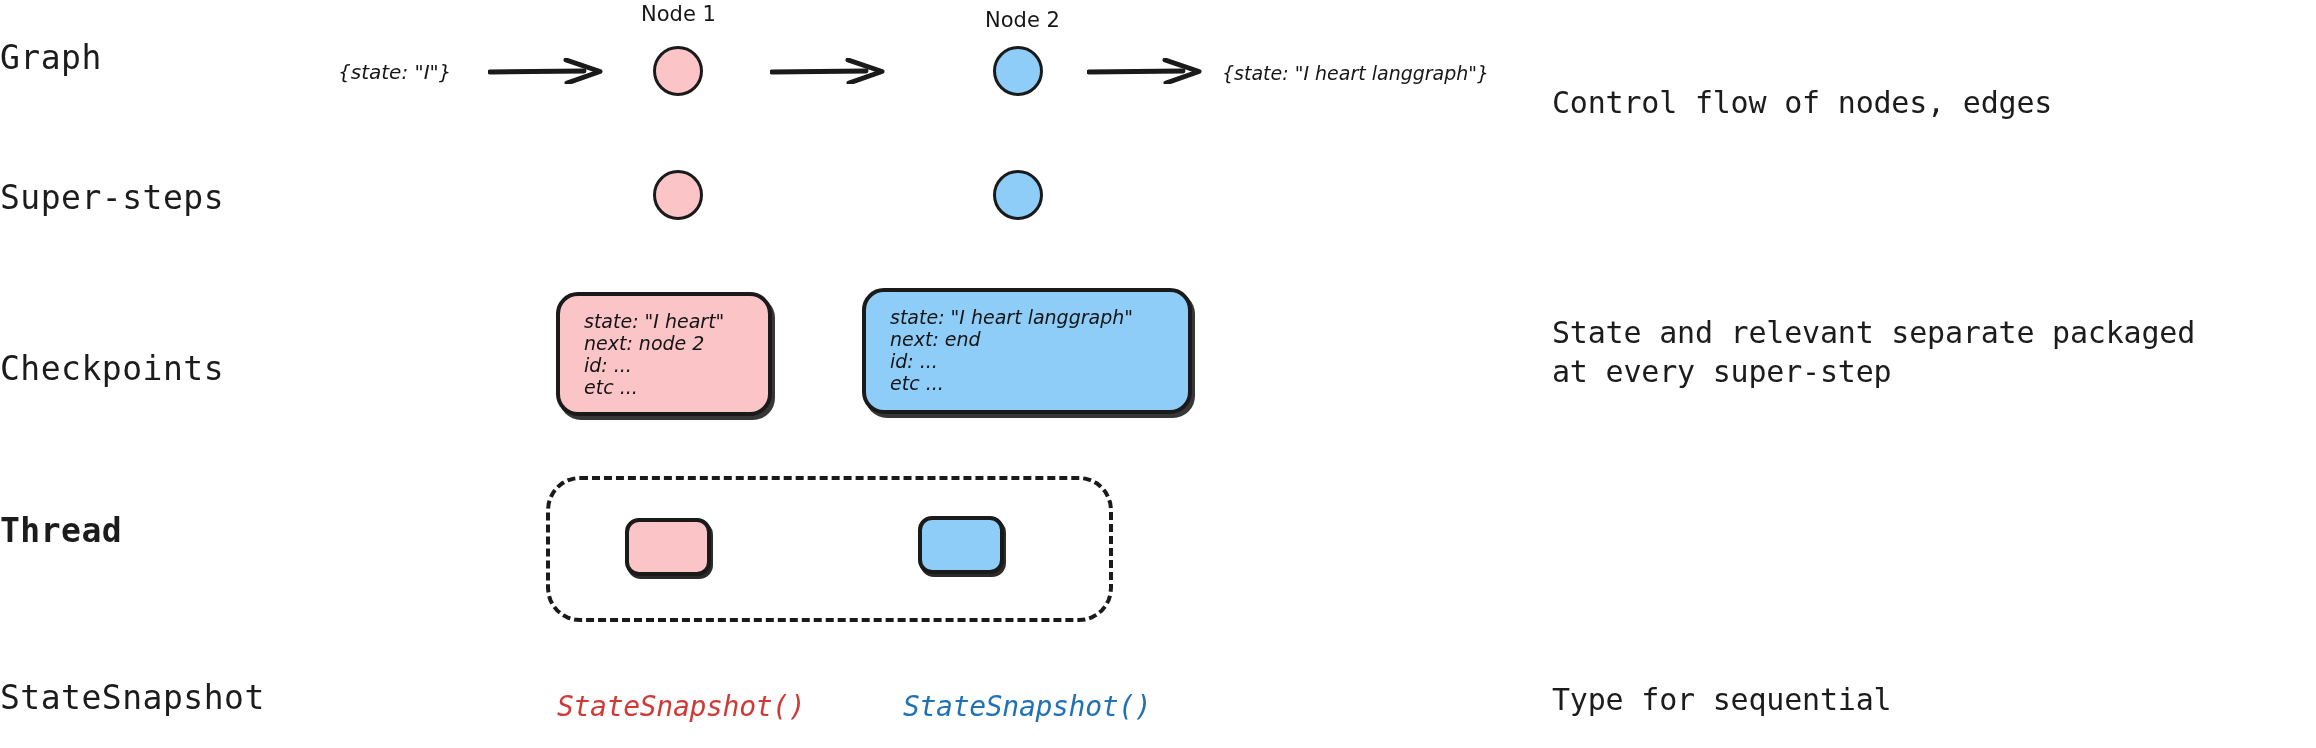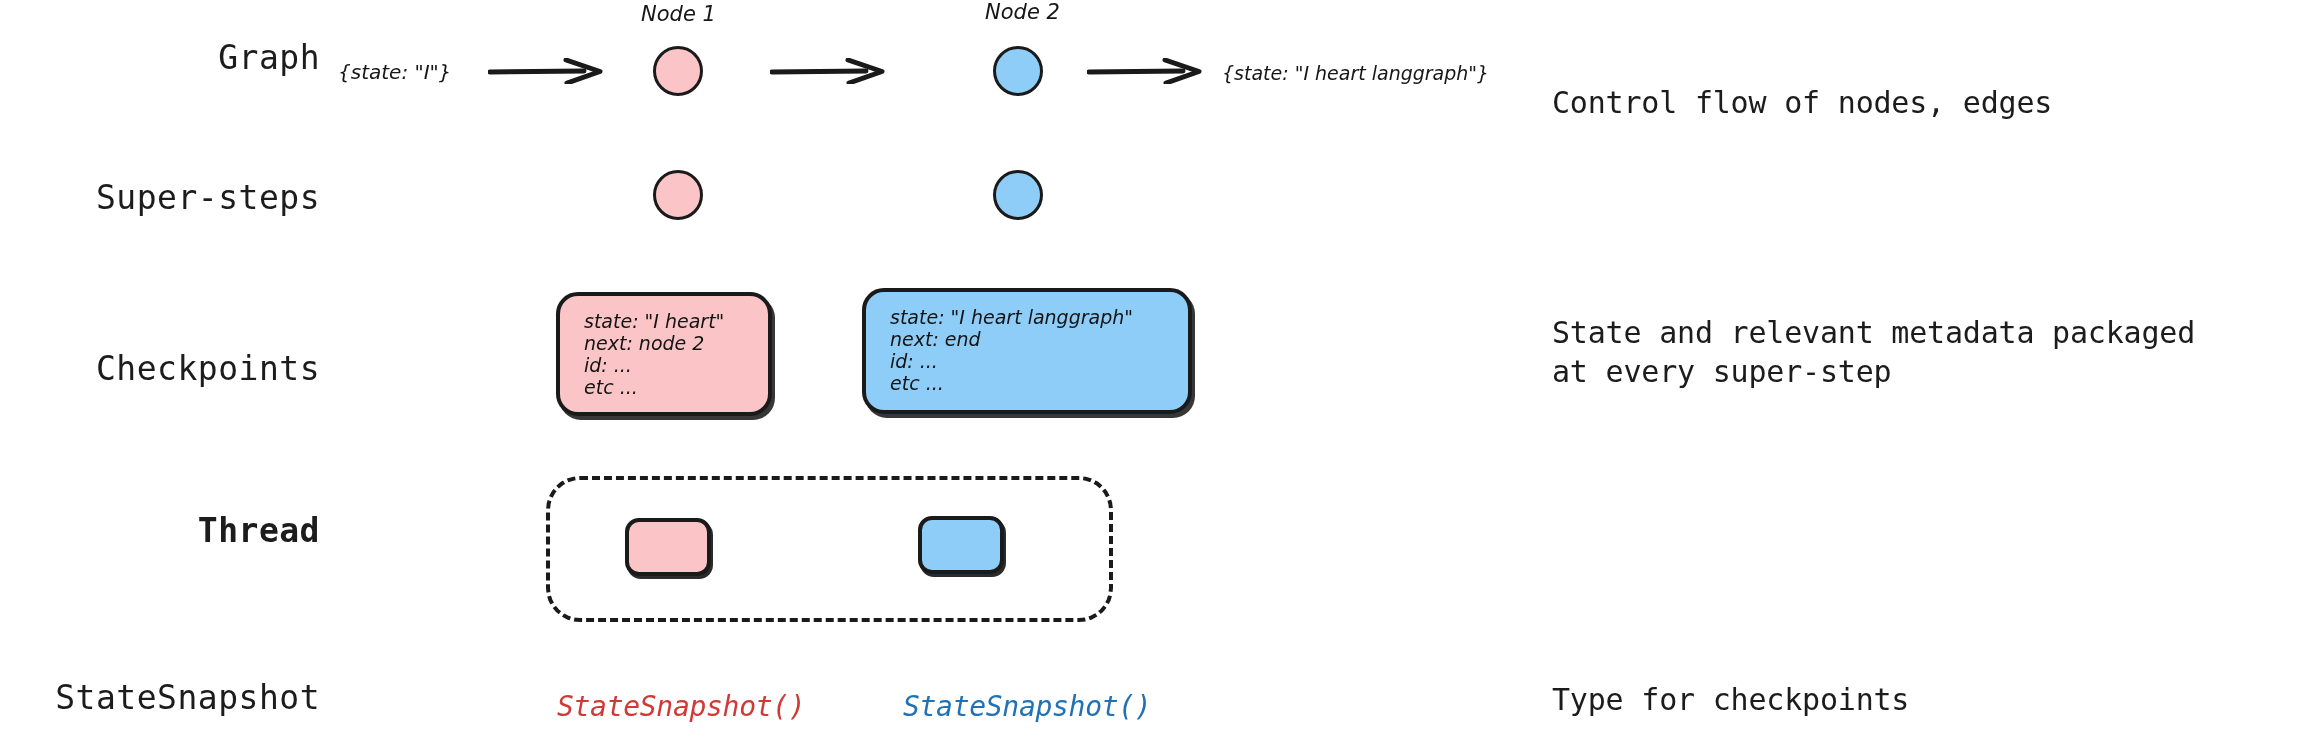--- a/index.html
+++ b/index.html
@@ -22,21 +22,21 @@
     height: 748px;
   }
 
   
   .row-label {
     position: absolute;
     font-family: "DejaVu Sans Mono", monospace;
     font-size: 33px;
     letter-spacing: 0.5px;
     color: #1c1c1c;
-    text-align: right;
+    text-align: left;
     width: 320px;
     left: 0;
     white-space: nowrap;
   }
 
   
   .desc {
     position: absolute;
     left: 1552px;
     font-family: "DejaVu Sans Mono", monospace;
@@ -54,21 +54,20 @@
     font-size: 19px;
     color: #161616;
     white-space: nowrap;
     font-style: italic;
   }
 
   .node-title {
     position: absolute;
     font-family: "DejaVu Sans", sans-serif;
     font-size: 21px;
-    font-style: italic;
     color: #161616;
     white-space: nowrap;
   }
 
   
   .node-circle {
     position: absolute;
     width: 50px;
     height: 50px;
     border-radius: 50%;
@@ -145,21 +144,21 @@
 
   <div class="node-title" style="left:641px; top:2px;">Node 1</div>
 
   <div class="node-circle node-pink" style="left:653px; top:46px;"></div>
 
   <svg class="arrow" style="left:770px; top:58px; width:118px;" viewBox="0 0 118 26">
     <path d="M2 14 L96 13" stroke="#1a1a1a" stroke-width="5" fill="none" stroke-linecap="round"></path>
     <path d="M78 2 L112 13.5 L79 25" stroke="#1a1a1a" stroke-width="5" fill="none" stroke-linecap="round" stroke-linejoin="round"></path>
   </svg>
 
-  <div class="node-title" style="left:985px; top:0;">Node 2</div>
+  <div class="node-title" style="left:985px; top:8px;">Node 2</div>
 
   <div class="node-circle node-blue" style="left:993px; top:46px;"></div>
 
   <svg class="arrow" style="left:1087px; top:58px; width:118px;" viewBox="0 0 118 26">
     <path d="M2 14 L96 13" stroke="#1a1a1a" stroke-width="5" fill="none" stroke-linecap="round"></path>
     <path d="M78 2 L112 13.5 L79 25" stroke="#1a1a1a" stroke-width="5" fill="none" stroke-linecap="round" stroke-linejoin="round"></path>
   </svg>
 
   <div class="hand" style="left:1222px; top:62px; font-size:19px;">{state: "I heart langgraph"}</div>
 
@@ -177,33 +176,33 @@
   <div class="ckpt-box ckpt-pink" style="left:556px; top:292px; width:216px; height:124px;">state: "I heart"
 next: node 2
 id: ...
 etc ...</div>
 
   <div class="ckpt-box ckpt-blue" style="left:862px; top:288px; width:330px; height:126px;">state: "I heart langgraph"
 next: end
 id: ...
 etc ...</div>
 
-  <div class="desc" style="top:313px;">State and relevant metadata packaged
+  <div class="desc" style="top:313px;">State and relevant separate packaged
 at every super-step</div>
 
   <div class="row-label" style="top:511px;font-weight:bold;">Thread</div>
 
   <div class="thread-box" style="left:546px; top:476px; width:567px; height:146px;"></div>
 
   <div class="thread-chip chip-pink" style="left:625px; top:518px;"></div>
 
   <div class="thread-chip chip-blue" style="left:918px; top:516px;"></div>
 
 
   <div class="row-label" style="top:678px;">StateSnapshot</div>
 
   <div class="snap" style="left:557px; top:690px; color:#cf3a37;">StateSnapshot()</div>
 
   <div class="snap" style="left:903px; top:690px; color:#2171b5;">StateSnapshot()</div>
 
-  <div class="desc" style="top:680px;">Type for checkpoints</div>
+  <div class="desc" style="top:680px;">Type for sequential</div>
 
 </div>
 
 </body></html>

